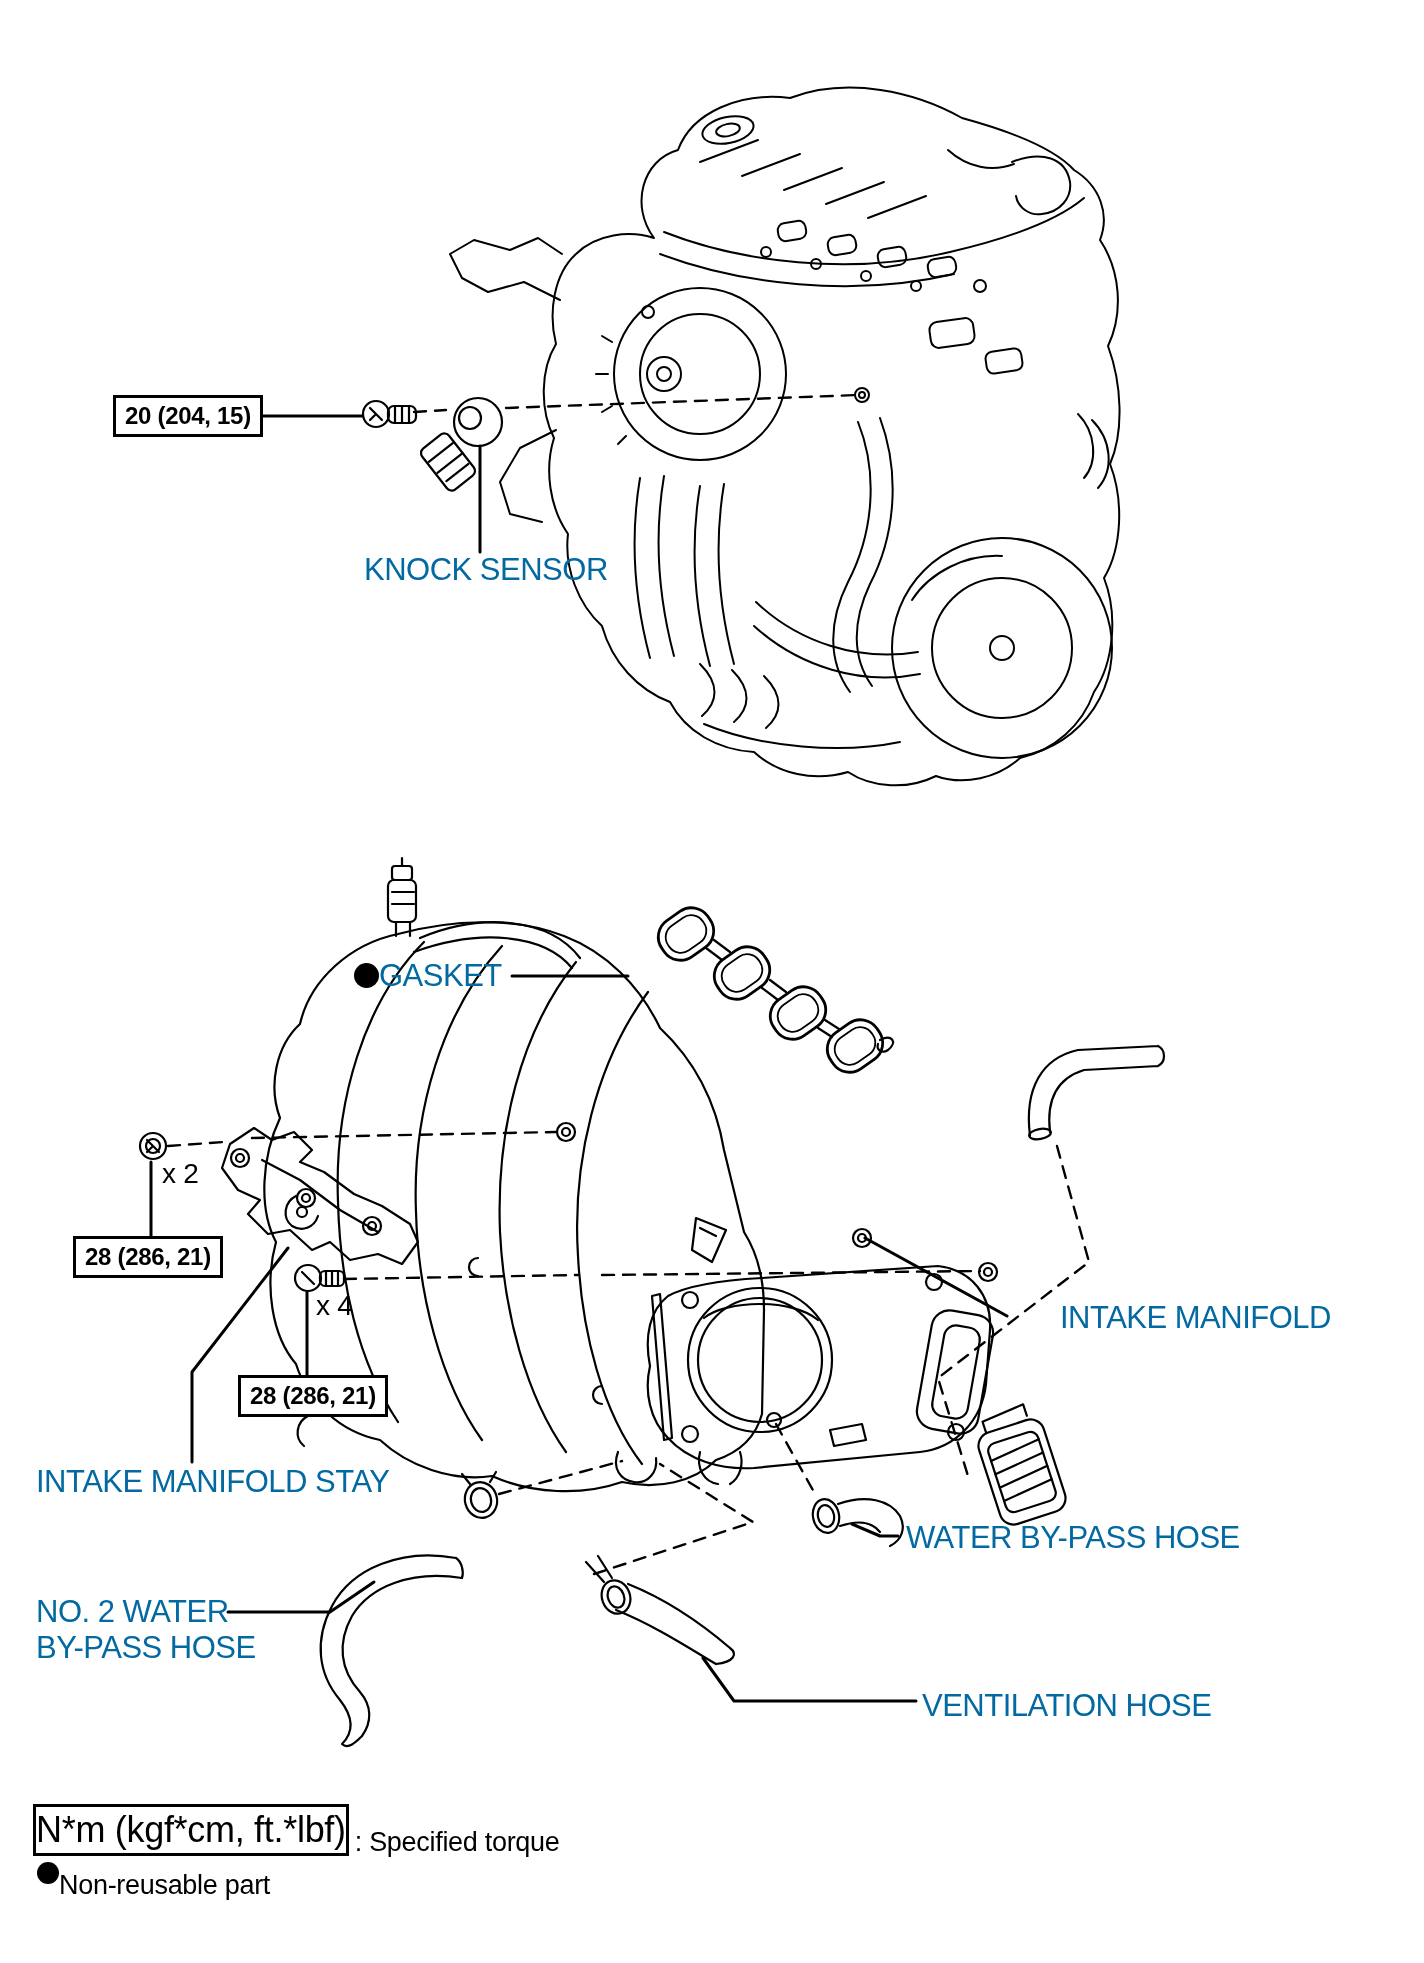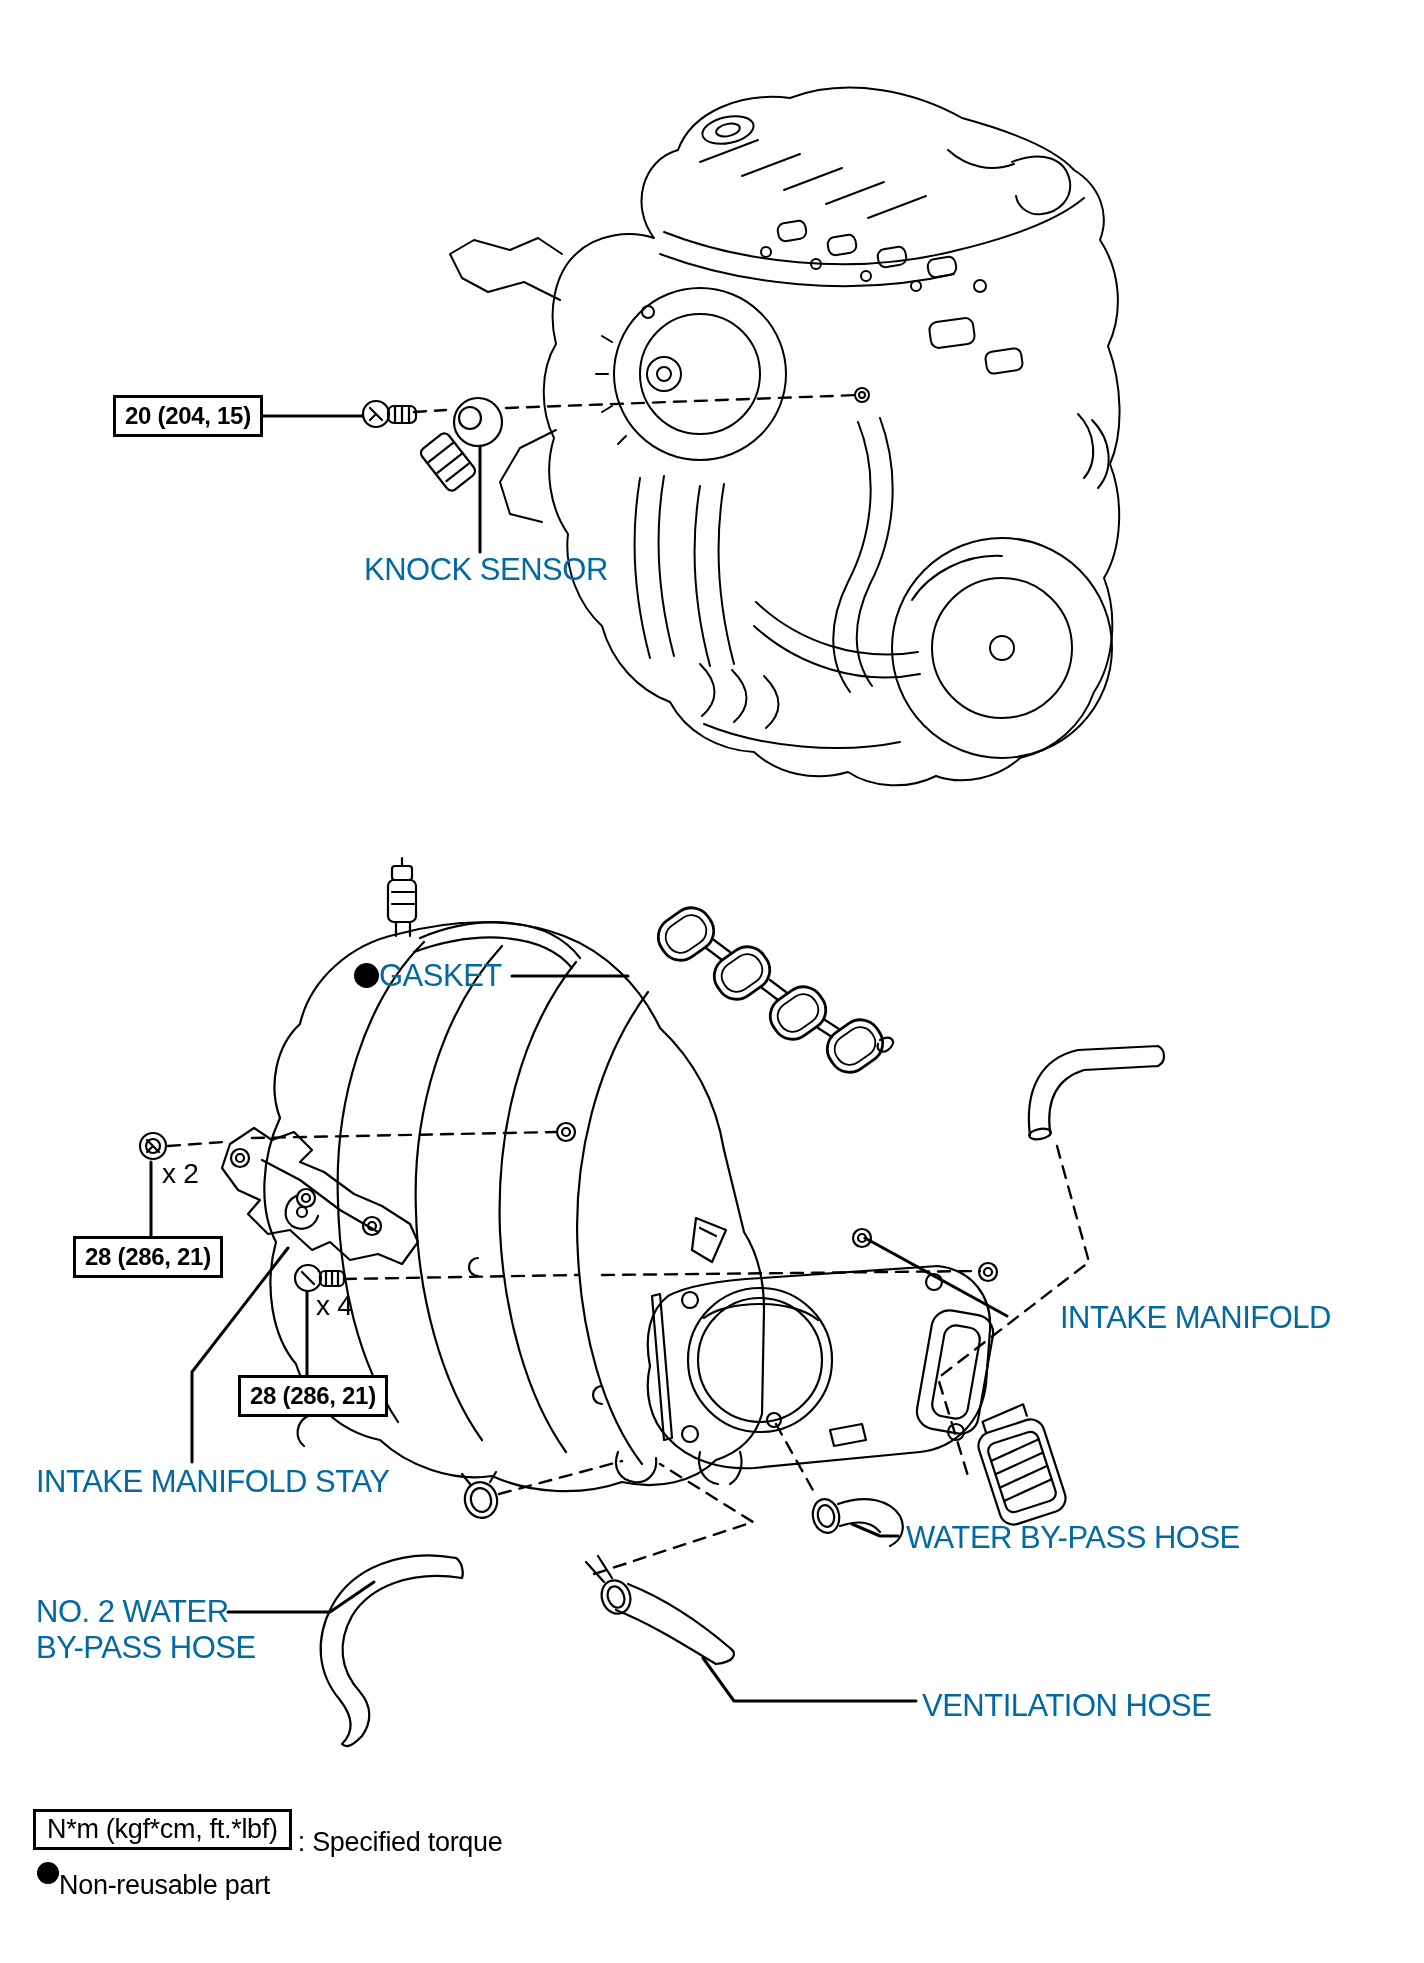--- a/index.html
+++ b/index.html
@@ -7,21 +7,21 @@
         font-family:"Liberation Sans", sans-serif;color:#000;}
   svg.art{position:absolute;left:0;top:0;}
   .lbl{position:absolute;font-size:31px;line-height:1.15;letter-spacing:-0.5px;
        white-space:nowrap;color:#0369a1;}
   .mult{position:absolute;font-size:28px;letter-spacing:-0.3px;white-space:nowrap;}
   .torque-box{position:absolute;border:3px solid #000;background:#fff;
        font-size:24px;font-weight:bold;letter-spacing:-0.3px;padding:4px 9px;white-space:nowrap;}
   .row{position:absolute;display:flex;align-items:center;gap:0;white-space:nowrap;}
   .bullet{display:inline-block;width:25px;height:25px;border-radius:50%;background:#000;flex:0 0 auto;}
   .bullet.sm{width:22px;height:22px;}
-  .legend-box{border:3px solid #000;padding:2px 11px;font-size:27px;letter-spacing:-0.3px;}
+  .legend-box{border:3px solid #000;padding:2px 0;font-size:36px;letter-spacing:-0.3px;}
   .legend-text{font-size:27px;letter-spacing:-0.3px;margin-top:26px;}
   .two-line div{white-space:nowrap;}
 </style>
 </head>
 <body>
 
 <div class="page">
 
 <svg class="art" width="1424" height="1963" viewBox="0 0 1424 1963" fill="none" stroke="#000" stroke-width="2.2" stroke-linecap="round" stroke-linejoin="round">
 

